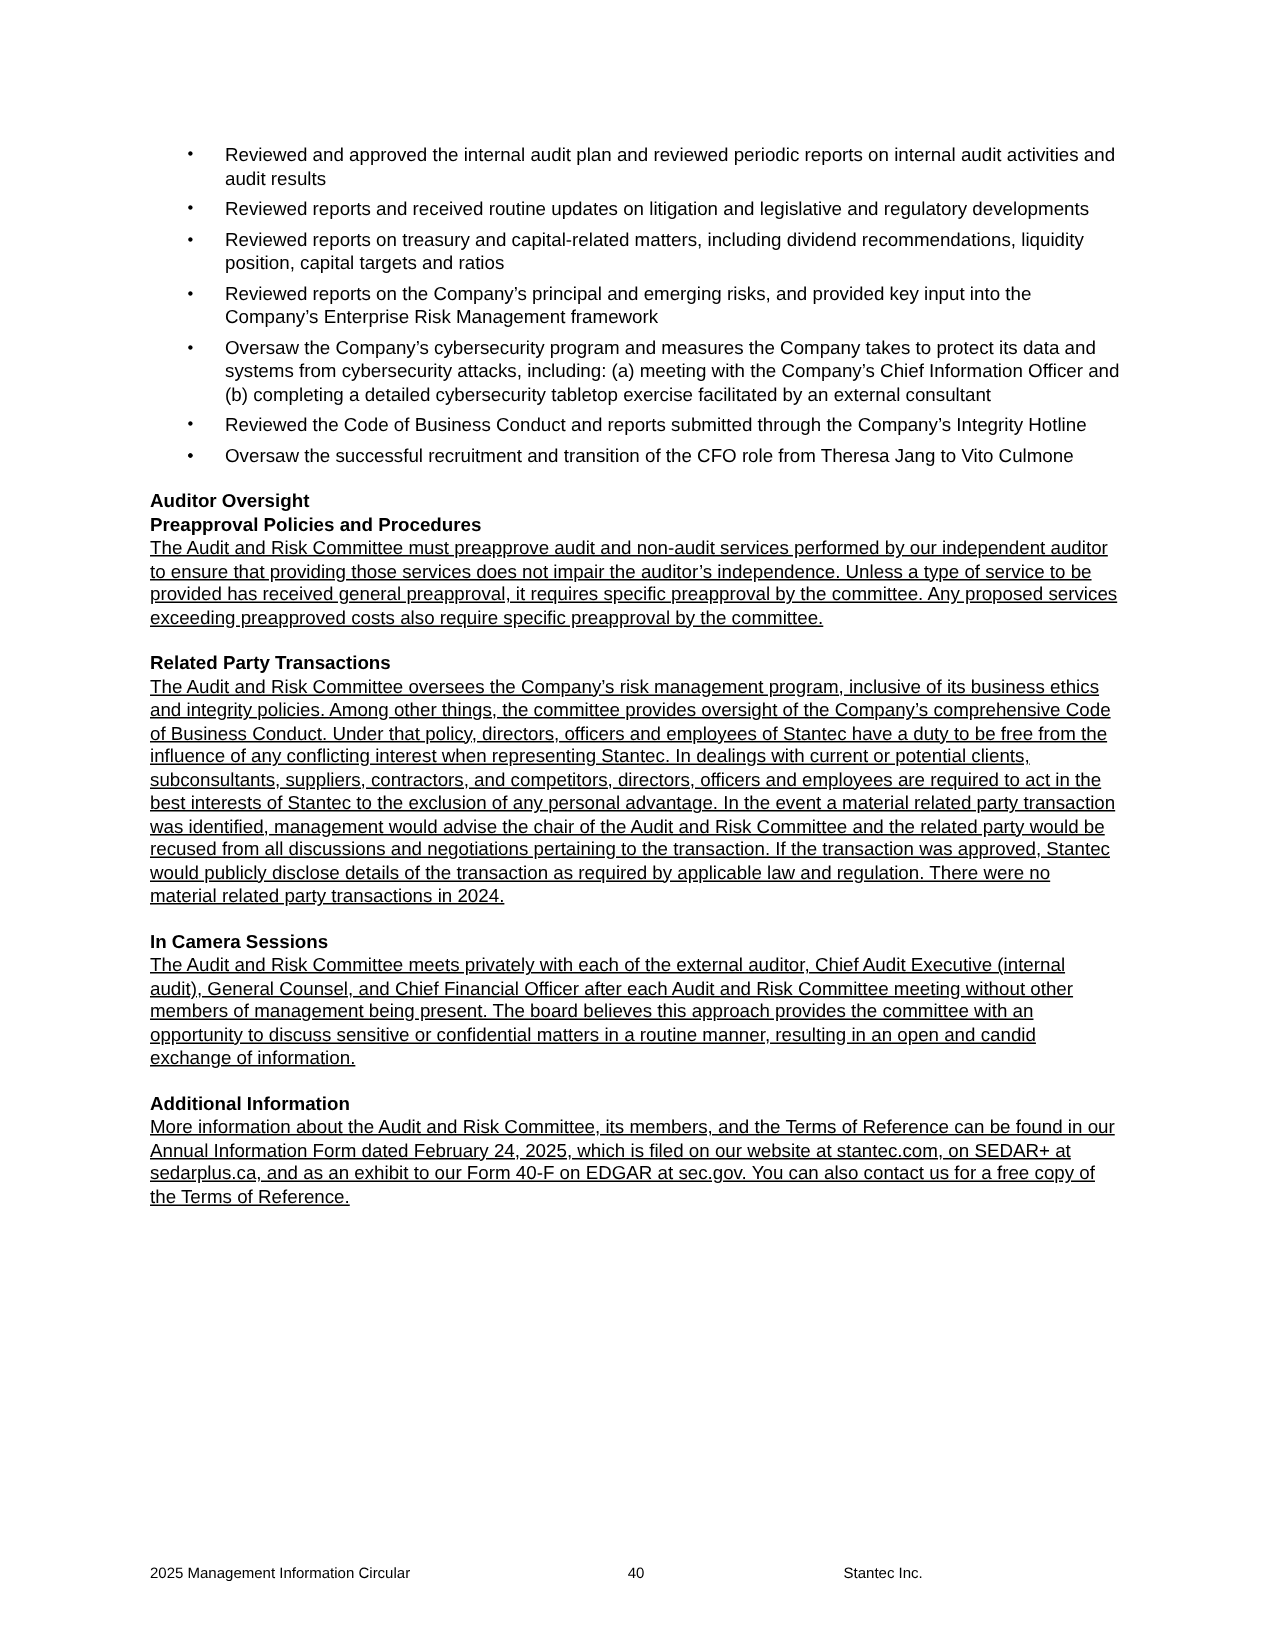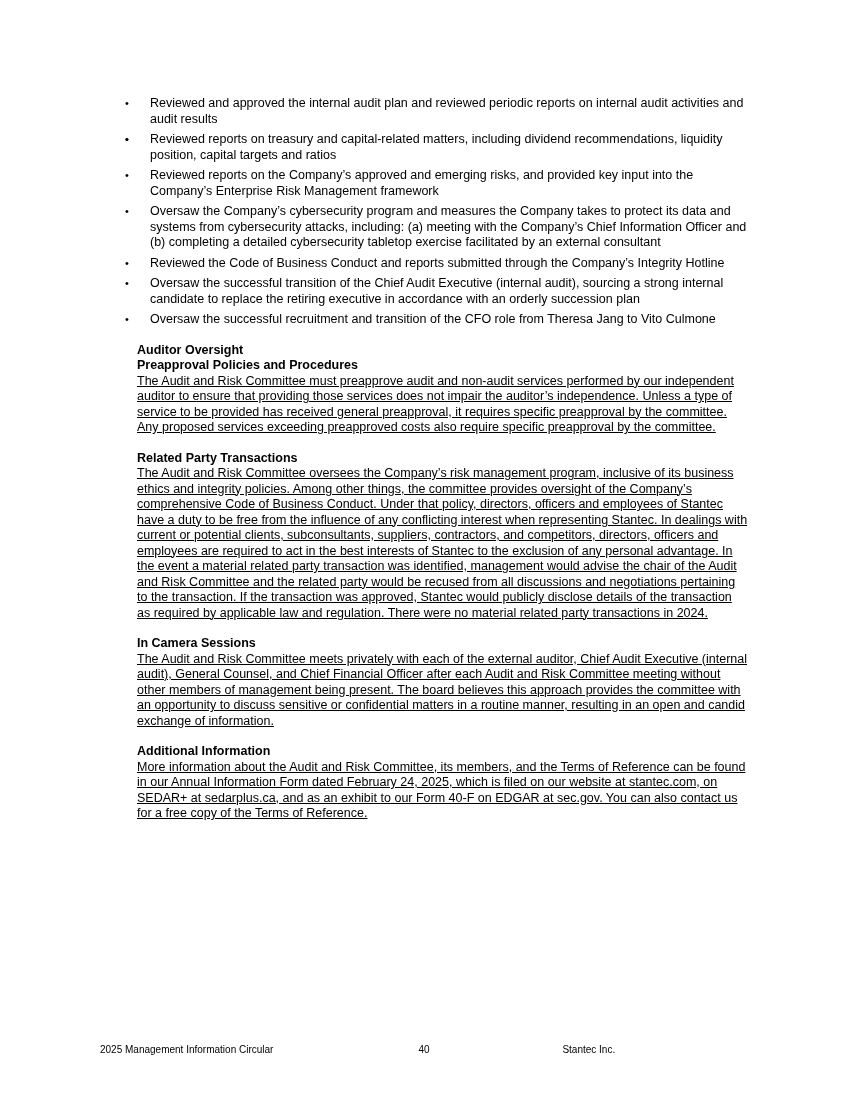--- a/index.html
+++ b/index.html
@@ -35,21 +35,20 @@
     margin-bottom: 5px;
   }
   .b-dot {
     position: absolute;
     left: 25px;
     top: 0;
     font-size: 11px;
   }
   .doc-section {
     margin-top: 15px;
-    margin-left: 37px;
   }
   .heading {
     font-size: 12.5px;
     font-weight: bold;
     line-height: 15.5px;
   }
   p.body-text {
     margin: 0;
     text-decoration: underline;
   }
@@ -75,40 +74,40 @@
 
   <div class="content">
 
     <ul class="bullets">
       <li class="bullet">
         <span class="b-dot">•</span>
         <span class="b-text">Reviewed and approved the internal audit plan and reviewed periodic reports on internal audit activities and audit results</span>
       </li>
       <li class="bullet">
         <span class="b-dot">•</span>
+        <span class="b-text">Reviewed reports and received routine updates on litigation and legislative and regulatory developments</span>
       </li>
       <li class="bullet">
         <span class="b-dot">•</span>
         <span class="b-text">Reviewed reports on treasury and capital-related matters, including dividend recommendations, liquidity position, capital targets and ratios</span>
       </li>
       <li class="bullet">
         <span class="b-dot">•</span>
-        <span class="b-text">Reviewed reports on the Company’s approved and emerging risks, and provided key input into the Company’s Enterprise Risk Management framework</span>
+        <span class="b-text">Reviewed reports on the Company’s principal and emerging risks, and provided key input into the Company’s Enterprise Risk Management framework</span>
       </li>
       <li class="bullet">
         <span class="b-dot">•</span>
         <span class="b-text">Oversaw the Company’s cybersecurity program and measures the Company takes to protect its data and systems from cybersecurity attacks, including: (a) meeting with the Company’s Chief Information Officer and (b) completing a detailed cybersecurity tabletop exercise facilitated by an external consultant</span>
       </li>
       <li class="bullet">
         <span class="b-dot">•</span>
         <span class="b-text">Reviewed the Code of Business Conduct and reports submitted through the Company’s Integrity Hotline</span>
       </li>
       <li class="bullet">
         <span class="b-dot">•</span>
-        <span class="b-text">Oversaw the successful transition of the Chief Audit Executive (internal audit), sourcing a strong internal candidate to replace the retiring executive in accordance with an orderly succession plan</span>
       </li>
       <li class="bullet">
         <span class="b-dot">•</span>
         <span class="b-text">Oversaw the successful recruitment and transition of the CFO role from Theresa Jang to Vito Culmone</span>
       </li>
     </ul>
 
     <section class="doc-section">
       <h3 class="heading">Auditor Oversight</h3>
       <h3 class="heading">Preapproval Policies and Procedures</h3>

